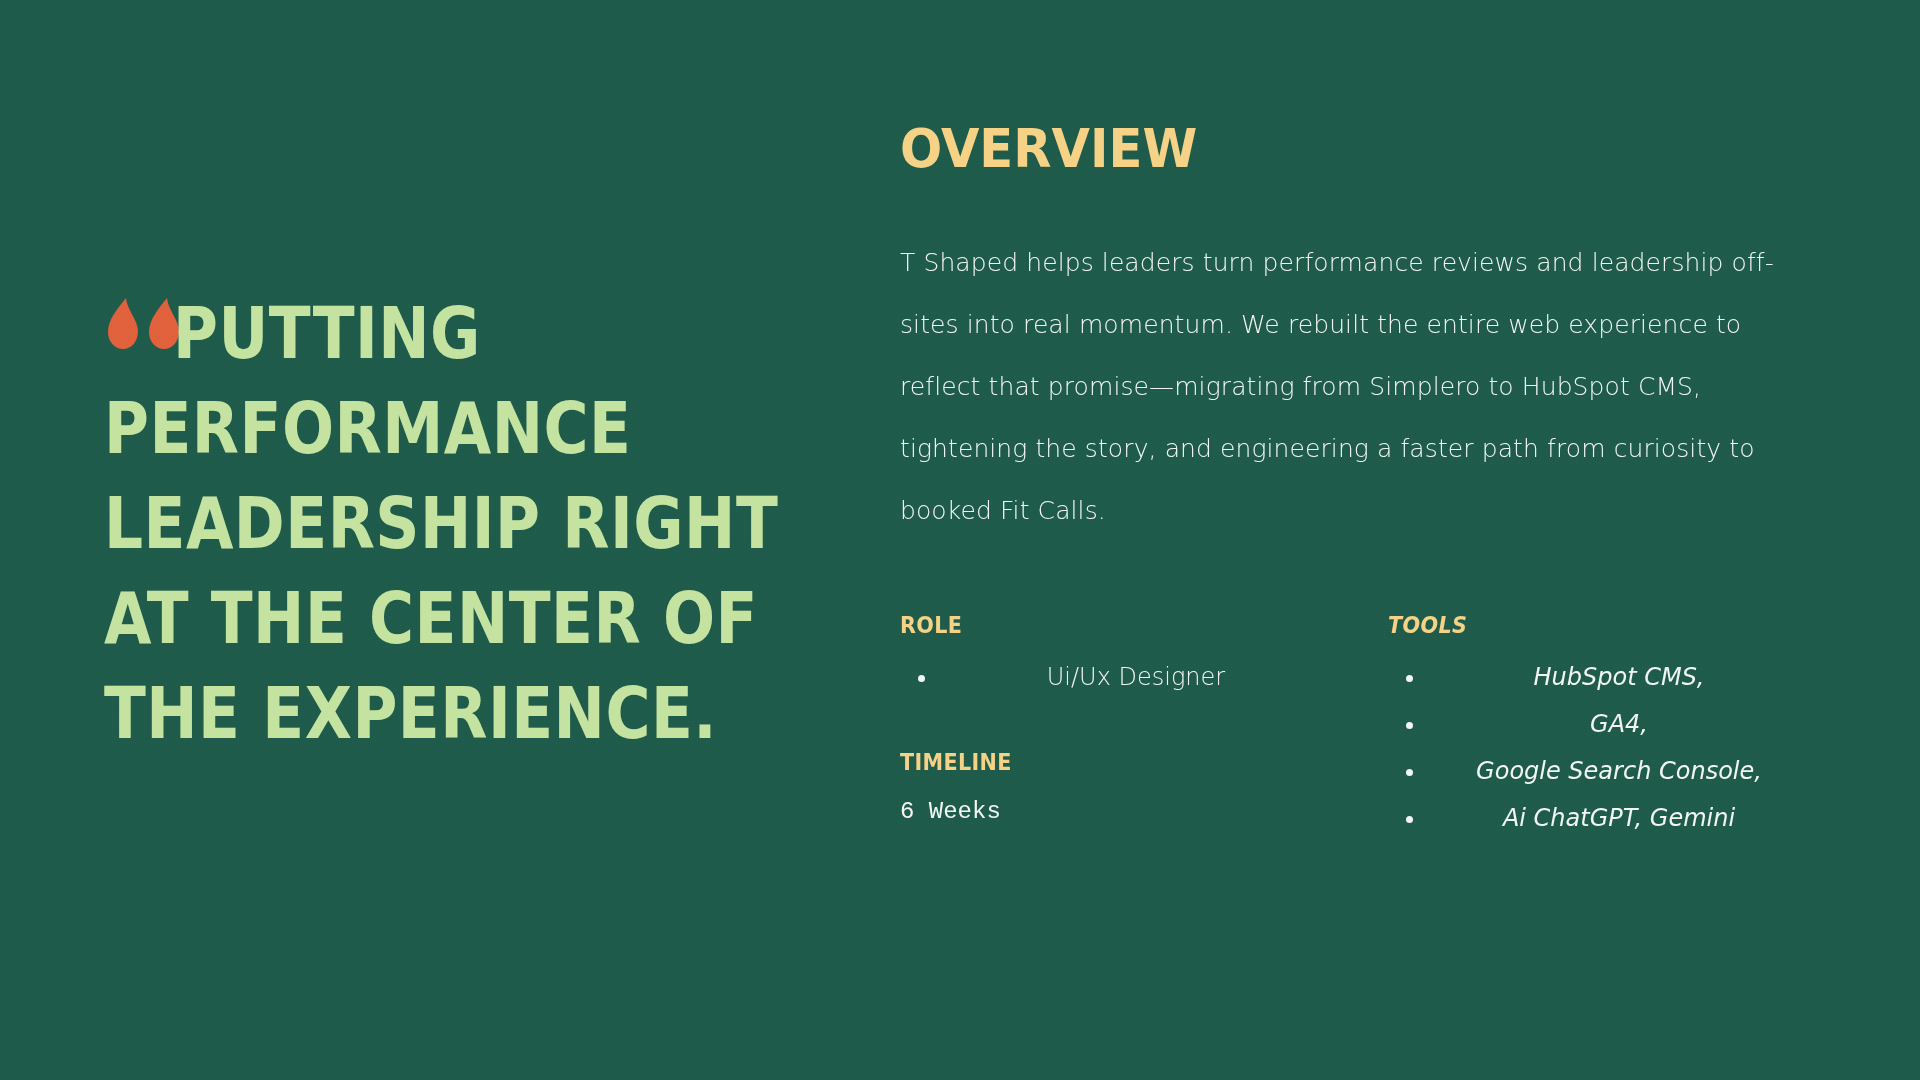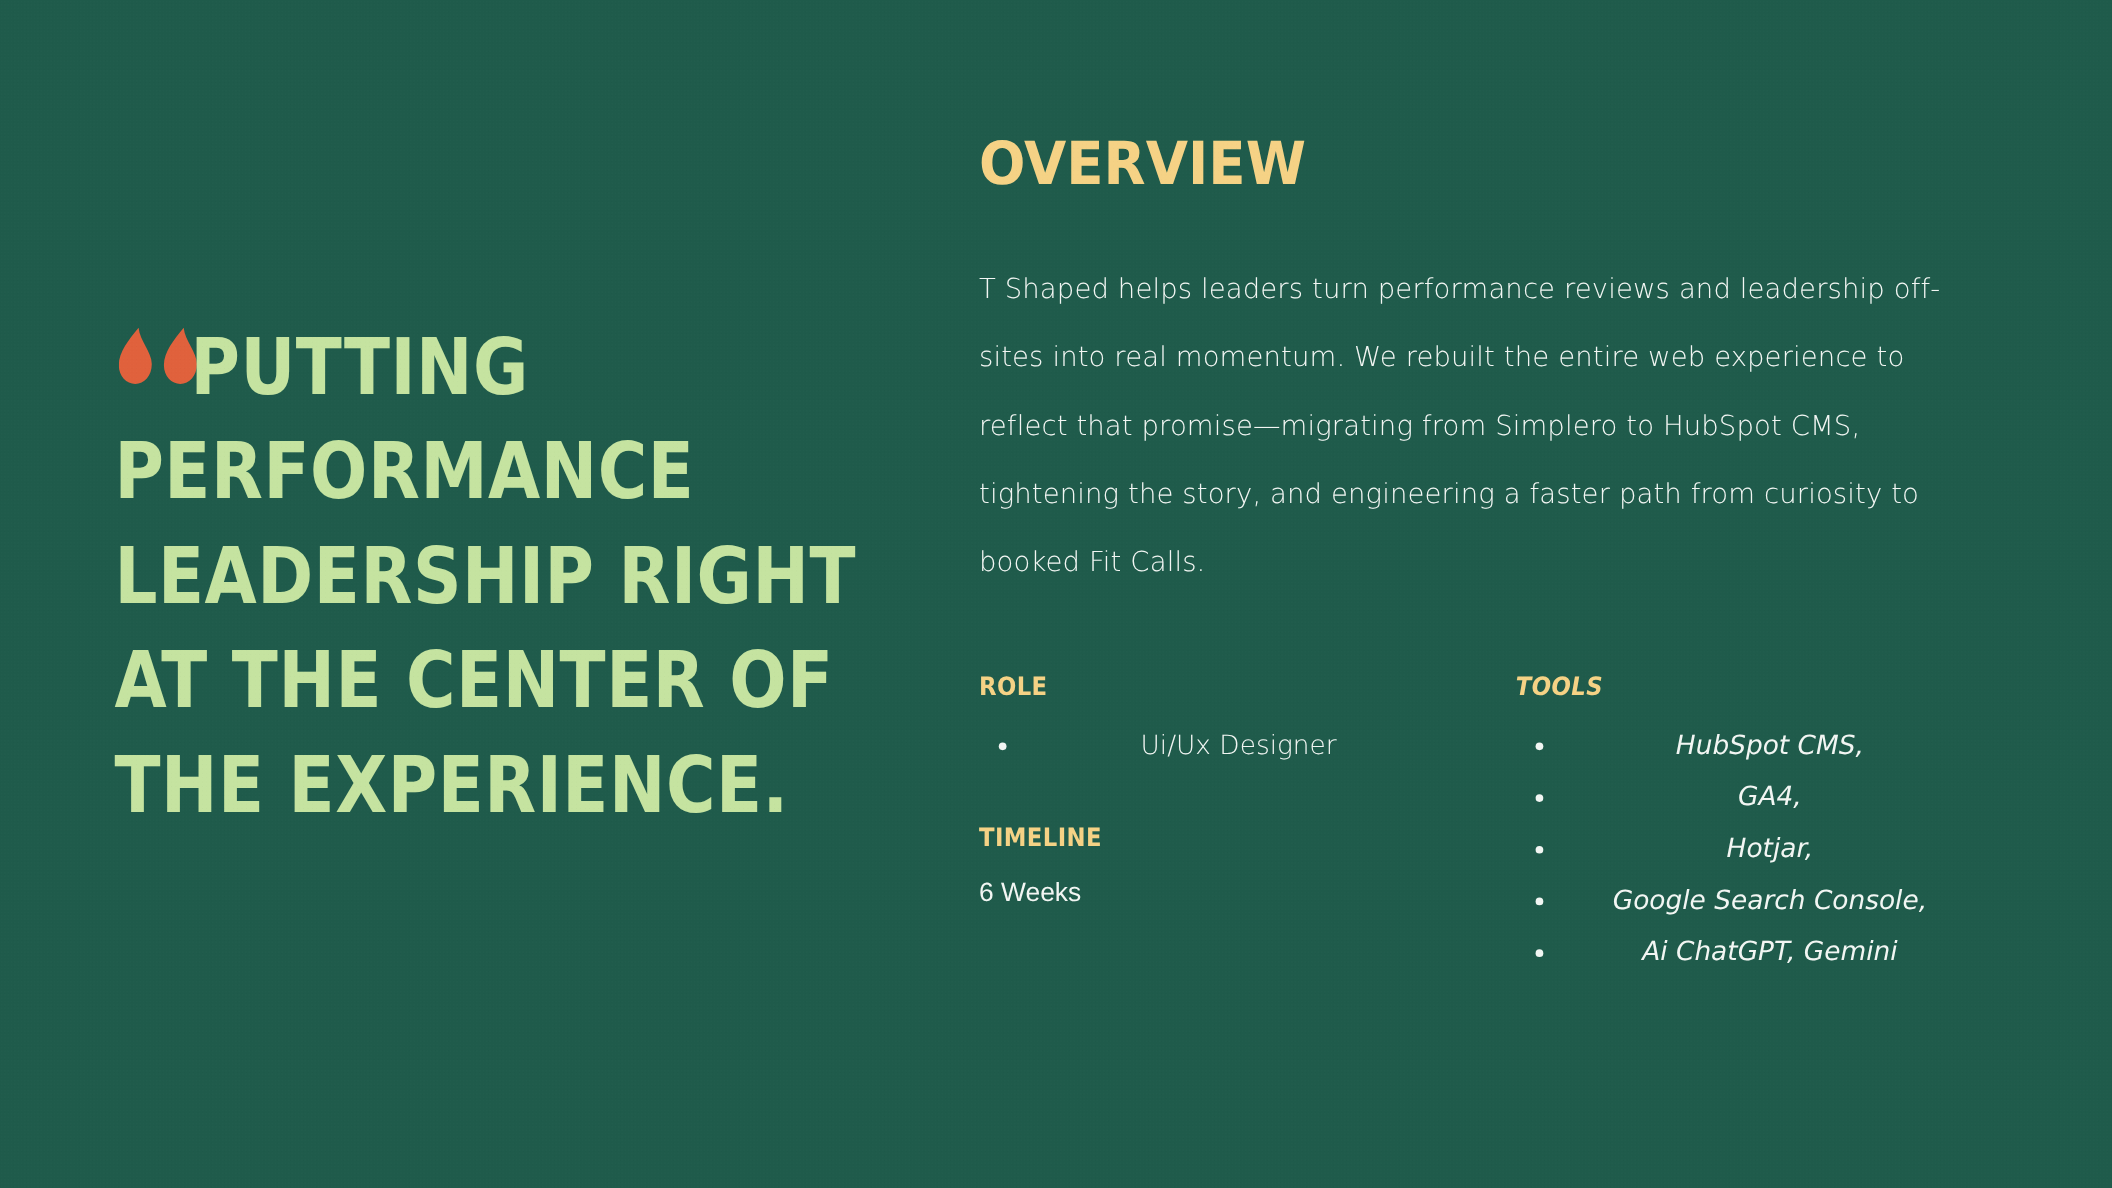--- a/index.html
+++ b/index.html
@@ -68,20 +68,21 @@
     transform-origin:left top;
   }
   .quote-headline .l1 { display:block; padding-left:72px; }
   .quote-headline .ln { display:block; }
 
   
   .right-col {
     flex:1 1 auto;
     position:relative;
     padding-top:120px;
+    margin-left:10px;
   }
 
   .overview-title {
     position:absolute;
     left:0px; top:120px;
     color:#f5d285;
     font-family:"DejaVu Sans", sans-serif;
     font-weight:700;
     font-size:54px;
     line-height:58px;
@@ -139,21 +140,21 @@
     content:"";
     position:absolute;
     left:18px; top:21px;
     width:7px; height:7px;
     border-radius:50%;
     background:#f2f6f3;
   }
 
   .meta-plain {
     color:#f2f6f3;
-    font-family:Liberation Sans, sans-serif;
+    font-family:Liberation Mono, monospace;
     font-weight:300;
     font-size:24px;
     line-height:42px;
   }
 
   .timeline-block { margin-top:48px; }
 </style>
 </head>
 <body>
 
@@ -203,21 +204,20 @@
 
       </div>
 
       <div class="meta-col-tools">
 
         <div class="meta-heading">Tools</div>
 
         <ul class="meta-list">
           <li>HubSpot CMS,</li>
           <li>GA4,</li>
-          <li>Hotjar,</li>
           <li>Google Search Console,</li>
           <li>Ai ChatGPT, Gemini</li>
         </ul>
 
       </div>
 
     </div>
 
   </div>
 

